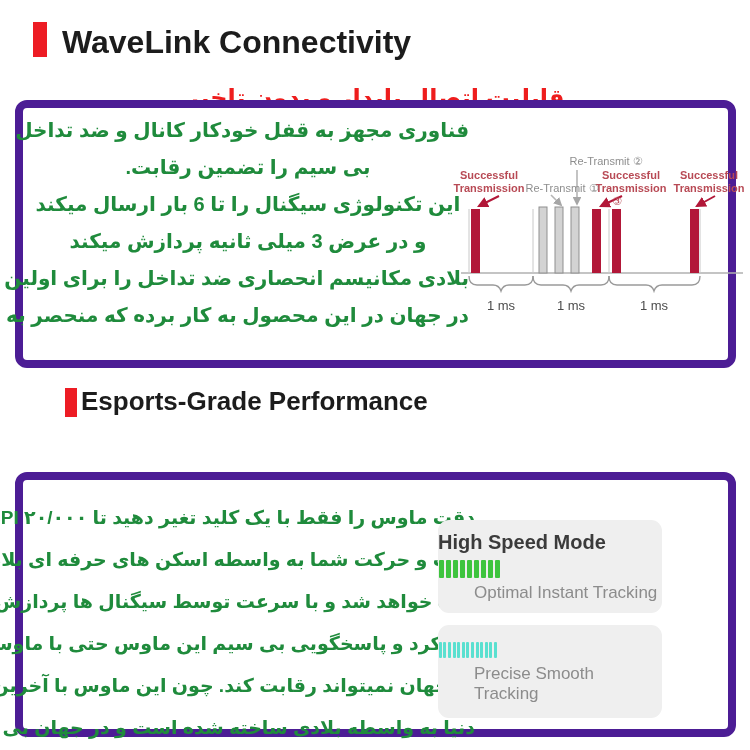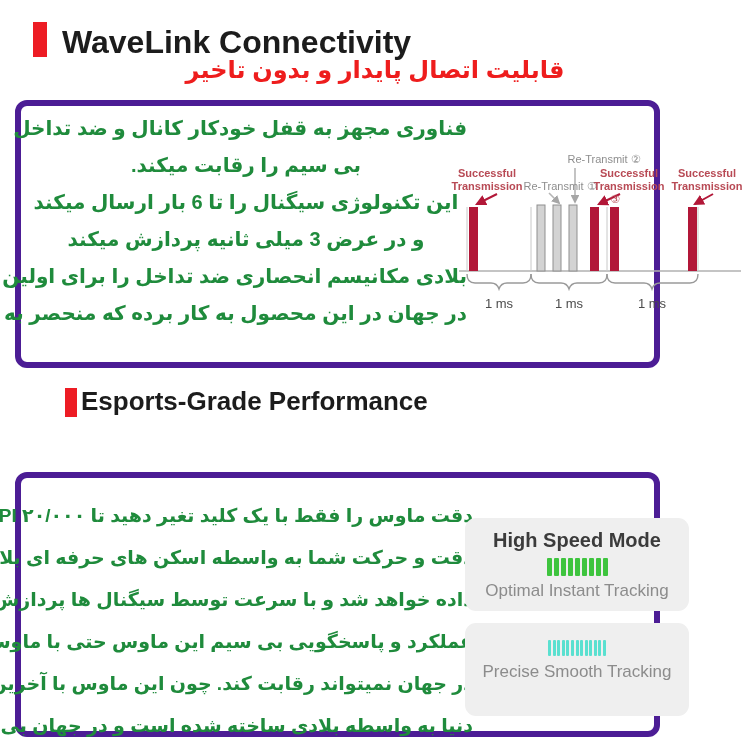--- a/index.html
+++ b/index.html
@@ -7,61 +7,61 @@
     position:relative;width:750px;height:750px;background:#ffffff;overflow:hidden;
     font-family:"Liberation Sans","DejaVu Sans",sans-serif;
   }
   .accent-bar{position:absolute;background:#ed1c24;}
   .h-title{
     position:absolute;font-weight:bold;color:#1c1c1c;white-space:nowrap;
     font-family:"Liberation Sans","DejaVu Sans",sans-serif;
   }
   .subtitle{
     position:absolute;left:0;width:100%;text-align:center;direction:rtl;
-    color:#ee1d1d;font-weight:bold;white-space:nowrap;
+    color:#ee1d1d;font-weight:bold;white-space:nowrap;margin-top:28px;
   }
   .panel{
-    position:absolute;left:15px;width:645px;background:#fff;
-    border:6px solid #4c1d95;border-radius:12px;box-sizing:border-box;text-decoration:underline;
+    position:absolute;left:15px;width:721px;background:#fff;
+    border:8px solid #4c1d95;border-radius:12px;box-sizing:border-box;text-decoration:underline;
   }
   .fa-block{position:absolute;}
   .fa-line{
     direction:rtl;text-align:center;white-space:nowrap;
     color:#1f8b3c;font-weight:bold;
   }
   #panel1 .fa-line{font-size:20px;line-height:37px;}
   #panel2 .fa-line{font-size:19px;line-height:42px;}
   
   #diagram{position:absolute;left:428px;top:44px;width:302px;height:182px;}
   
   .mode-card{
-    position:absolute;left:444px;width:224px;height:93px;background:#efefef;
-    border-radius:11px;text-align:center;box-sizing:border-box;padding-top:10px;
+    position:absolute;left:415px;width:224px;height:93px;background:#efefef;
+    border-radius:11px;box-sizing:border-box;padding-top:10px;
   }
   .mode-title{font-size:20px;font-weight:bold;color:#3b3b3b;line-height:24px;}
   .seg-bar{margin-top:6px;height:18px;line-height:0;}
   .seg{display:inline-block;vertical-align:top;border-radius:1px;}
   .seg-wide .seg{width:5px;height:18px;margin:0 1px;}
   .seg-thin .seg{width:3px;height:16px;margin:1px 0.8px;}
-  .mode-caption{margin-top:5px;font-size:17px;color:#8c8c8c;}
+  .mode-caption{margin-top:5px;font-size:17px;color:#8c8c8c;margin-left:36px;}
   svg text{font-family:"Liberation Sans","DejaVu Sans",sans-serif;}
 </style>
 </head>
 <body>
 
 <div id="canvas">
 
   <div class="accent-bar" style="left:33px;top:22px;width:14px;height:35px;"></div>
   <div class="h-title" style="left:62px;top:24px;font-size:32px;">WaveLink Connectivity</div>
   <div class="subtitle" style="top:56px;font-size:24px;">قابلیت اتصال پایدار و بدون تاخیر</div>
 
   <div id="panel1" class="panel" style="top:100px;height:268px;">
     <div class="fa-block" style="left:4px;top:4px;width:442px;">
       <div class="fa-line">فناوری مجهز به قفل خودکار کانال و ضد تداخل</div>
-      <div class="fa-line">بی سیم را رقابت میکند.</div>
+      <div class="fa-line">بی سیم را تضمین رقابت.</div>
       <div class="fa-line">این تکنولوژی سیگنال را تا 6 بار ارسال میکند</div>
       <div class="fa-line">و در عرض 3 میلی ثانیه پردازش میکند</div>
       <div class="fa-line">بلادی مکانیسم انحصاری ضد تداخل را برای اولین بار</div>
       <div class="fa-line">در جهان در این محصول به کار برده که منحصر به فرد است</div>
     </div>
 
     <svg id="diagram" viewBox="0 0 302 182">
       <defs>
         <marker id="arrR" viewBox="0 0 10 10" refX="8" refY="5" markerWidth="5.5" markerHeight="5.5" orient="auto">
           <path d="M0,0 L10,5 L0,10 z" fill="#b21738"></path>

